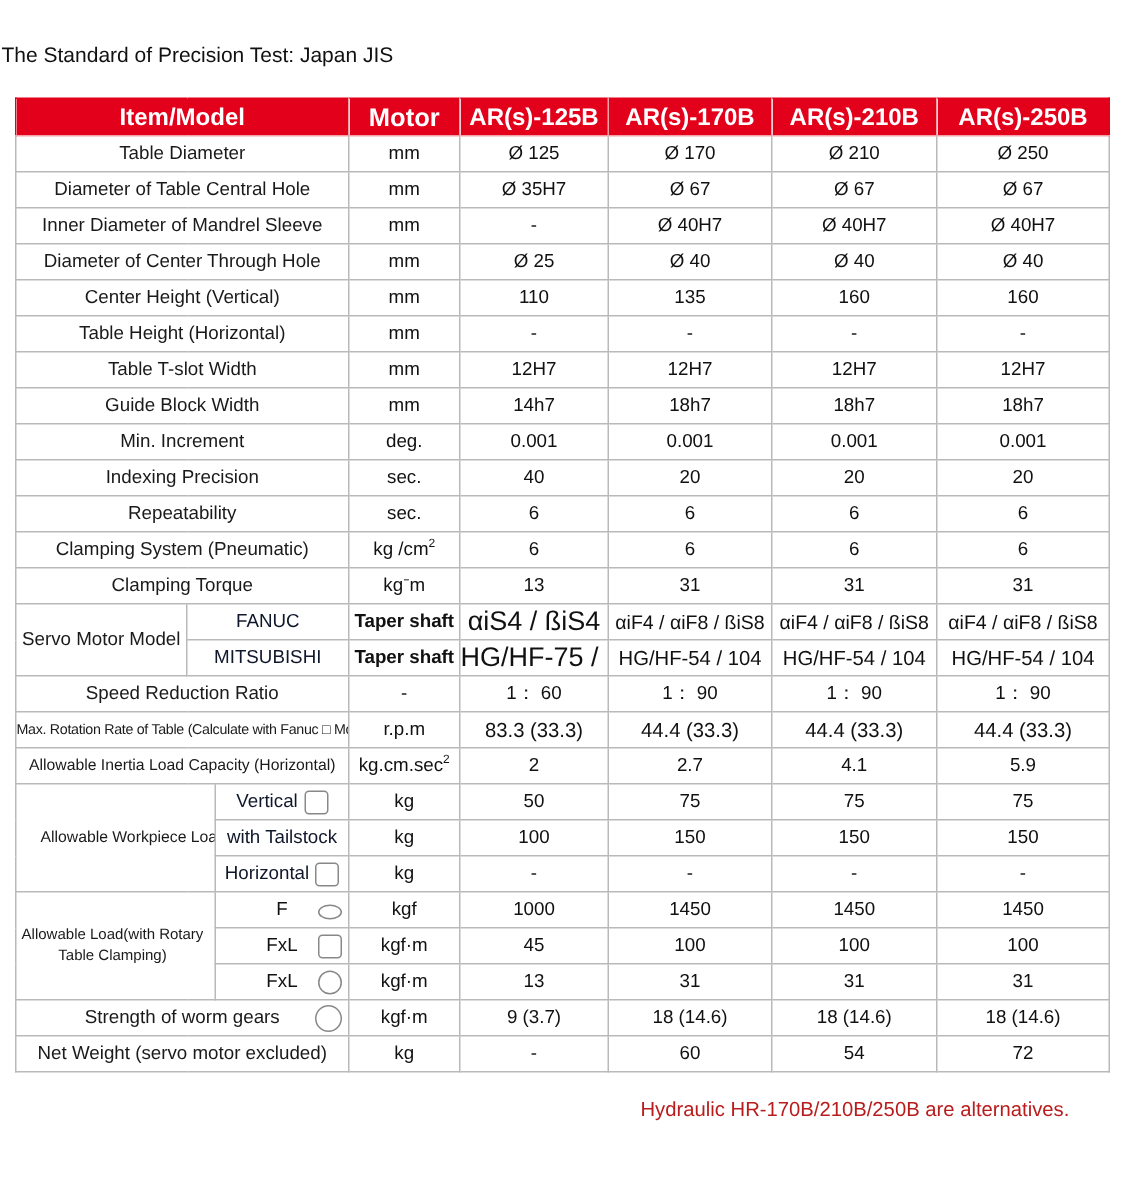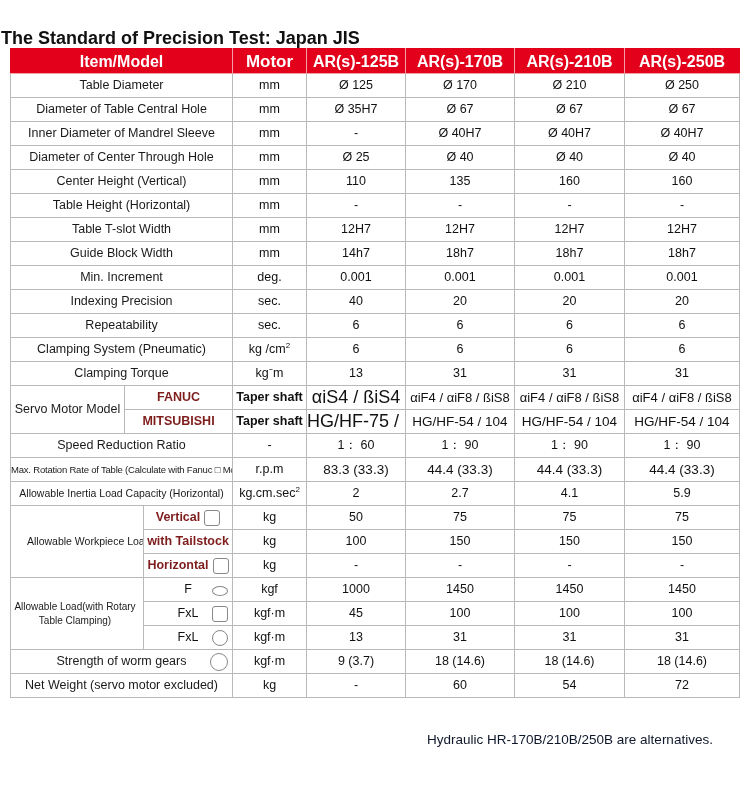--- a/index.html
+++ b/index.html
@@ -1,27 +1,27 @@
 <!DOCTYPE html>
 <html><head>
   <meta charset="utf-8">
   <style>
     html, body { margin: 0; padding: 0; background: #ffffff; }
     body { width: 750px; height: 785px; position: relative; overflow: hidden; font-family: "Liberation Sans", sans-serif; color: #111; }
-    .title { position: absolute; left: 1px; top: 28px; font-size: 18px; color: #111; white-space: nowrap; font-weight: bold; }
-    .footnote { position: absolute; left: 427px; top: 732px; font-size: 13.5px; color: #0f172a; white-space: nowrap; }
-    table.spec { position: absolute; left: 10px; top: 48px; border-collapse: collapse; table-layout: fixed; width: 729px; border-radius: 26px; }
+    .title { position: absolute; left: 1px; top: 28px; font-size: 14px; color: #111; white-space: nowrap; }
+    .footnote { position: absolute; left: 427px; top: 732px; font-size: 13.5px; color: #b91c1c; white-space: nowrap; }
+    table.spec { position: absolute; left: 10px; top: 65px; border-collapse: collapse; table-layout: fixed; width: 729px; border-radius: 26px; }
     table.spec td, table.spec th { border: 1px solid #b9b9b9; padding: 0; text-align: center; vertical-align: middle; height: 23px; font-size: 12.5px; line-height: 13px; overflow: hidden; white-space: nowrap; }
     table.spec th { background: #e2001a; color: #fff; font-weight: bold; font-size: 16px; height: 24px; border-color: #f2a0a8; border-top: 1px solid #e2001a; }
     table.spec th:first-child { border-left: 1px solid #e2001a; }
     table.spec th:last-child { border-right: 1px solid #e2001a; margin-left: 30px; }
     td.item { text-align: left; padding-left: 3px; font-weight: normal; font-size: 12px; color: #1a1a1a; }
     td.item.small { font-size: 9.5px; font-weight: normal; letter-spacing: -0.2px; }
     td.item.med { font-size: 10.5px; font-weight: normal; }
-    td.sub { font-weight: bold; font-size: 12px; color: #7f1d1d; }
+    td.sub { font-weight: normal; font-size: 12px; color: #0f172a; }
     td.subleft { text-align: left; padding-left: 8px; font-weight: normal; font-size: 13px; position: relative; }
     td.unit { font-size: 13px; }
     td.unitbold { font-size: 12px; font-weight: bold; }
     .ico { display: inline-block; vertical-align: middle; margin-left: 4px; width: 14px; height: 14px; border: 1px solid #888; border-radius: 3px; }
     .ico.right { position: absolute; right: 4px; top: 4px; margin: 0; }
     .ico.round { border-radius: 50%; }
     sup { font-size: 8px; line-height: 0; }
   </style>
 </head>
 <body>

